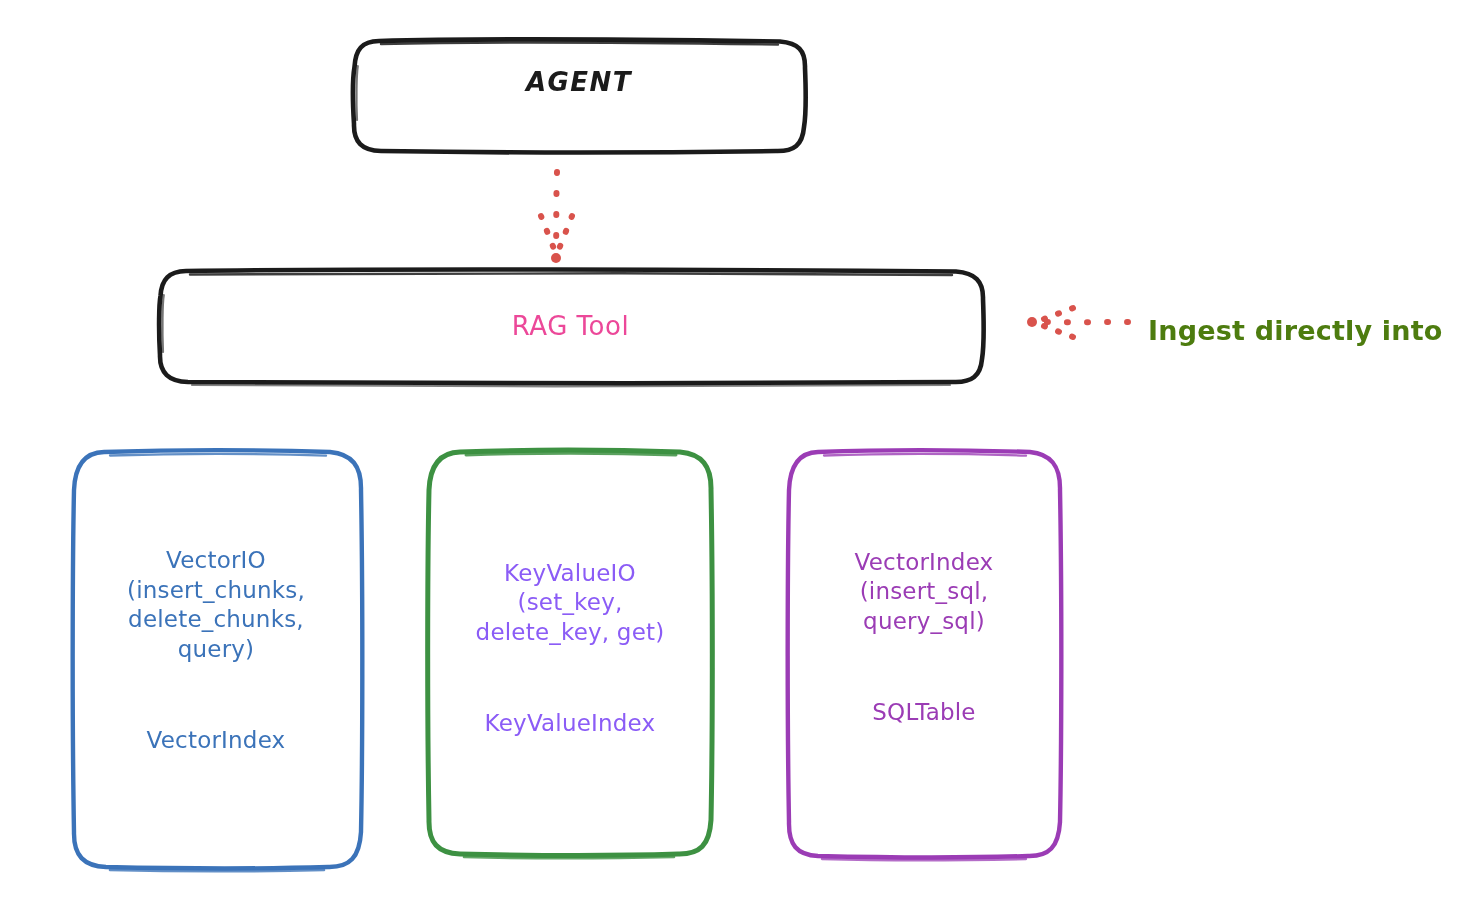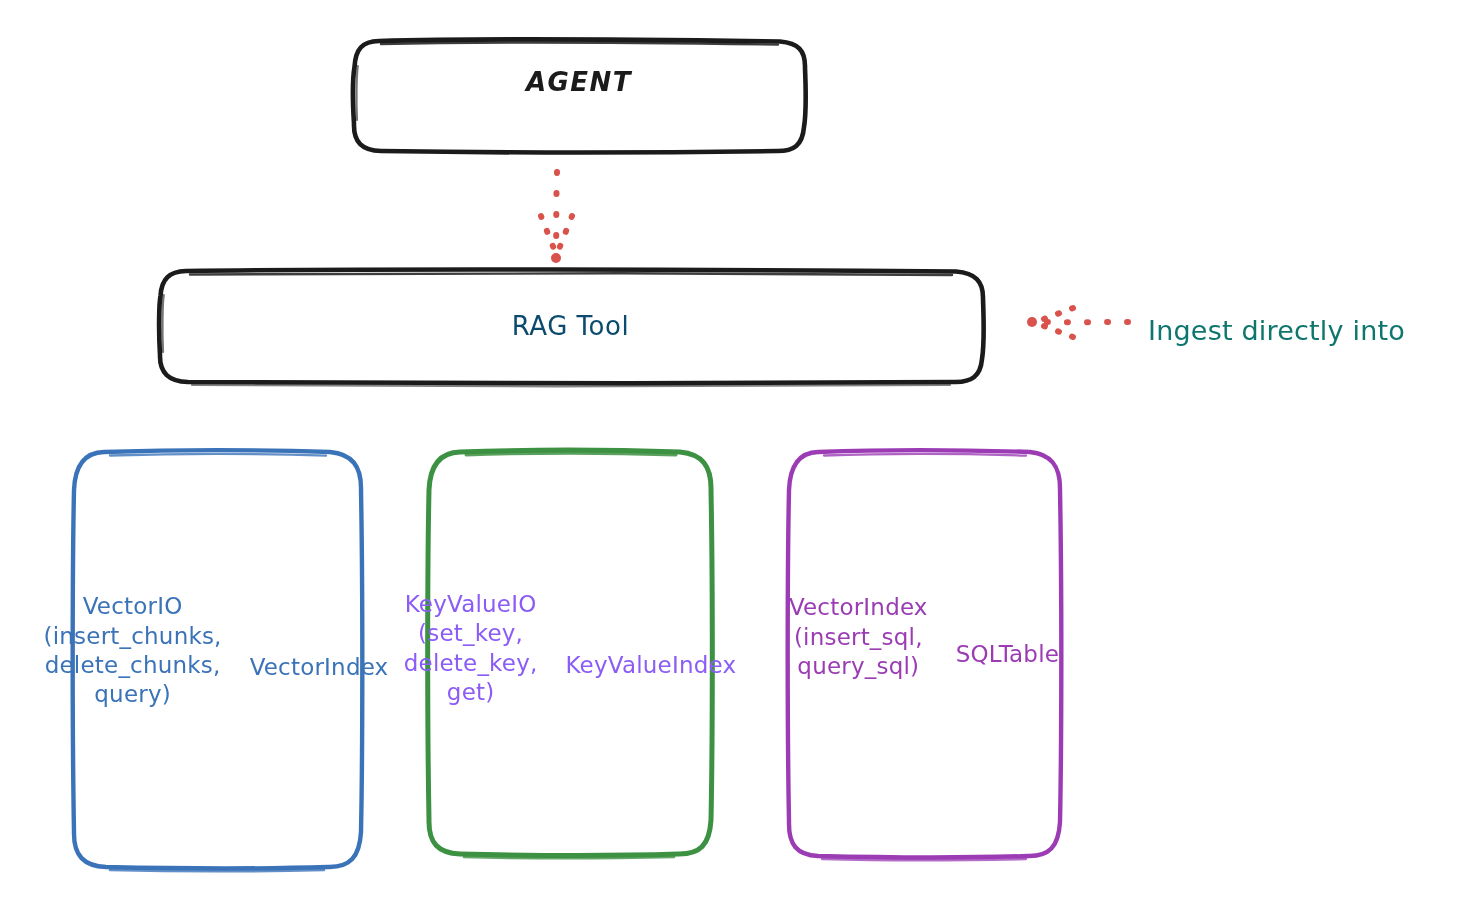--- a/index.html
+++ b/index.html
@@ -51,21 +51,21 @@
   
   #rag-tool-node {
     left: 158px;
     top: 270px;
     width: 825px;
     height: 112px;
   }
   #rag-tool-label {
     font-size: 26px;
     font-weight: 500;
-    color: #0c4a6e;
+    color: #ec4899;
     letter-spacing: 0.5px;
   }
 
   
   .provider {
     padding: 0 10px;
   }
   .provider .api-block,
   .provider .index-block {
     font-size: 23px;
@@ -88,34 +88,35 @@
   #keyvalue-node .index-block     { color: #8b5cf6; }
   #relational-node .api-block,
   #relational-node .index-block   { color: #9b3cb5; }
 
   #vector-node    .content { transform: translateY(-8px); }
   #keyvalue-node  .content { transform: translateY(-4px); }
   #relational-node .content { transform: translateY(-16px); }
 
   .content {
     display: flex;
+    flex-direction: column;
     align-items: center;
     gap: 28px;
   }
 
   
   #ingest-annotation {
     position: absolute;
     left: 1148px;
     top: 277px;
     width: 330px;
-    color: #0f766e;
+    color: #4d7c0f;
     font-size: 27px;
     line-height: 1.35;
-    font-weight: 400;
+    font-weight: 700;
     text-align: left;
     white-space: pre-line;
     letter-spacing: 0.2px;
   }
   #ingest-annotation .l2 { display: block; padding-left: 22px; }
 </style>
 </head>
 <body>
 
 <svg id="canvas" viewBox="0 0 1484 910" xmlns="http://www.w3.org/2000/svg">

